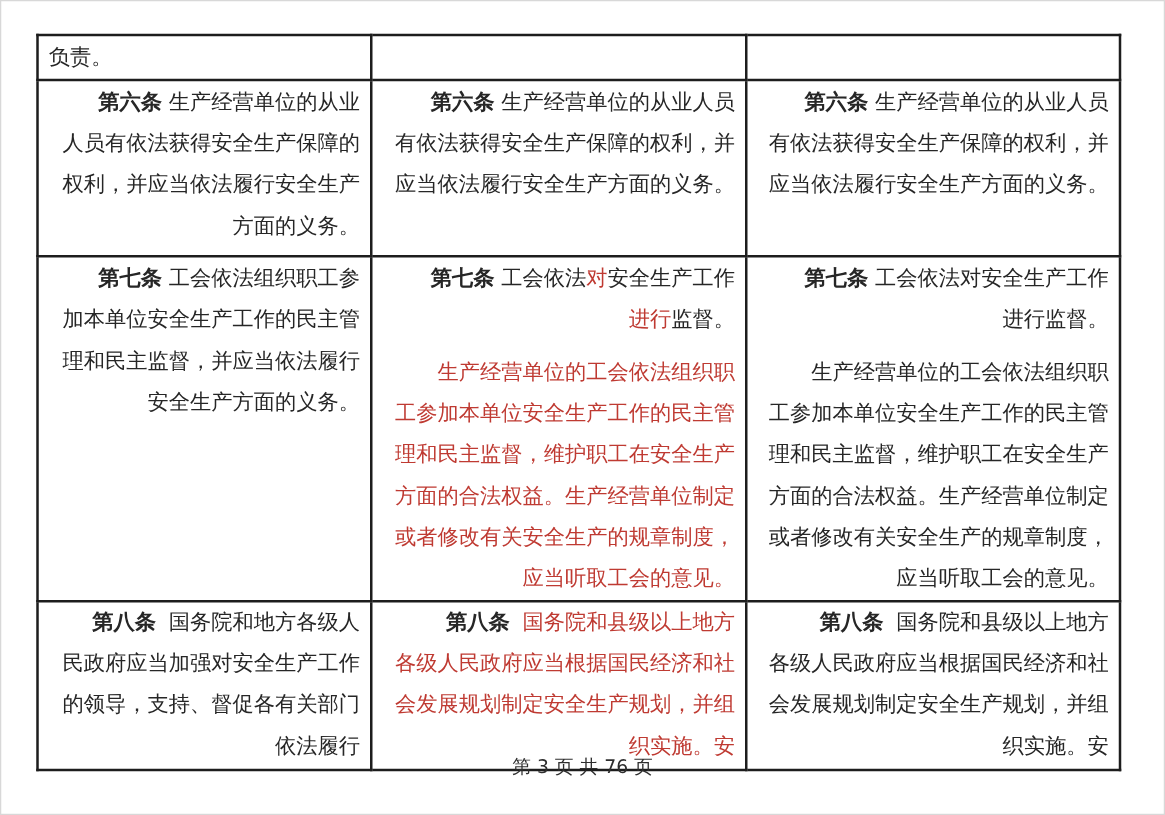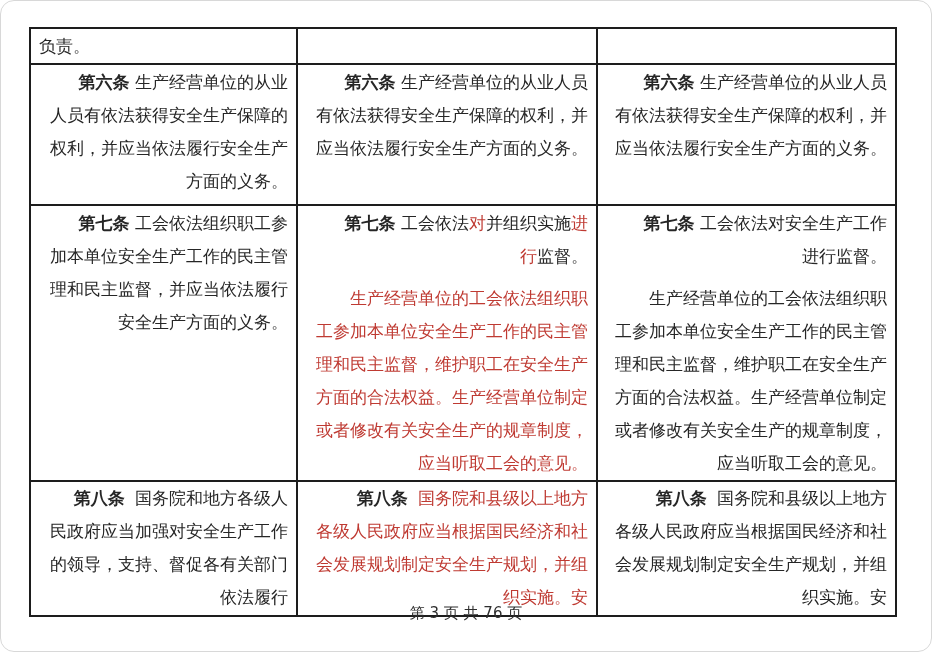--- a/index.html
+++ b/index.html
@@ -12,21 +12,21 @@
     width:932px;height:652px;
     font-family:"DejaVu Sans","Liberation Sans",sans-serif;
     color:var(--text-color);
   }
   .page{
     position:relative;
     width:932px;height:652px;
     box-sizing:border-box;
     background:#ffffff;
     border:1px solid #d8d8d8;
-    border-radius:14px;
+    border-radius:0;
     overflow:hidden;
     padding-left:28px;
   }
   table.doc-table{
     position:absolute;
     left:28px;top:26px;
     width:866px;
     border-collapse:collapse;
     table-layout:fixed;
   }
@@ -87,21 +87,21 @@
           </td>
           <td>
             <p class="indent"><span class="b">第六条</span><span> 生产经营单位的从业人员有依法获得安全生产保障的权利，并应当依法履行安全生产方面的义务。</span></p>
           </td>
         </tr>
         <tr class="r2">
           <td>
             <p class="indent"><span class="b">第七条</span><span> 工会依法组织职工参加本单位安全生产工作的民主管理和民主监督，并应当依法履行安全生产方面的义务。</span></p>
           </td>
           <td>
-            <p class="indent"><span class="b">第七条</span><span> 工会依法</span><span class="red">对</span><span>并组织实施</span><span class="red">进行</span><span>监督。</span></p>
+            <p class="indent"><span class="b">第七条</span><span> 工会依法</span><span class="red">对</span><span>安全生产工作</span><span class="red">进行</span><span>监督。</span></p>
             <p class="indent"><span class="red">生产经营单位的工会依法组织职工参加本单位安全生产工作的民主管理和民主监督，维护职工在安全生产方面的合法权益。生产经营单位制定或者修改有关安全生产的规章制度，应当听取工会的意见。</span></p>
           </td>
           <td>
             <p class="indent"><span class="b">第七条</span><span> 工会依法对安全生产工作进行监督。</span></p>
             <p class="indent"><span>生产经营单位的工会依法组织职工参加本单位安全生产工作的民主管理和民主监督，维护职工在安全生产方面的合法权益。生产经营单位制定或者修改有关安全生产的规章制度，应当听取工会的意见。</span></p>
           </td>
         </tr>
         <tr class="r3">
           <td>
             <p class="indent"><span class="b">第八条</span><span> 国务院和地方各级人民政府应当加强对安全生产工作的领导，支持、督促各有关部门依法履行</span></p>

